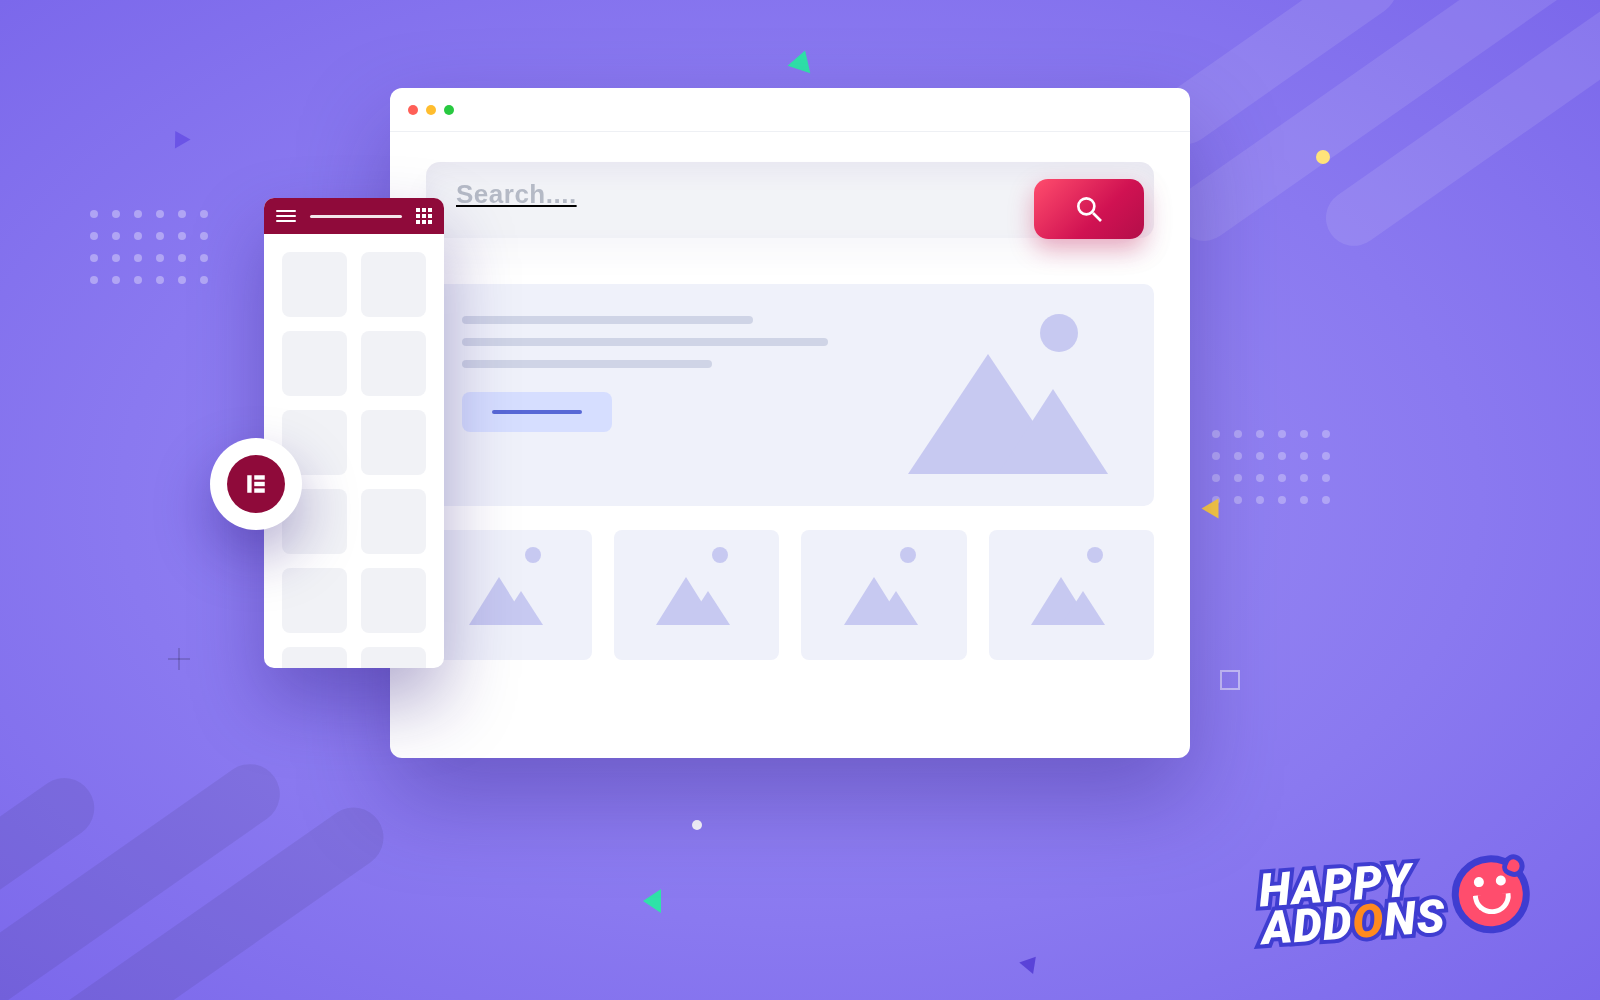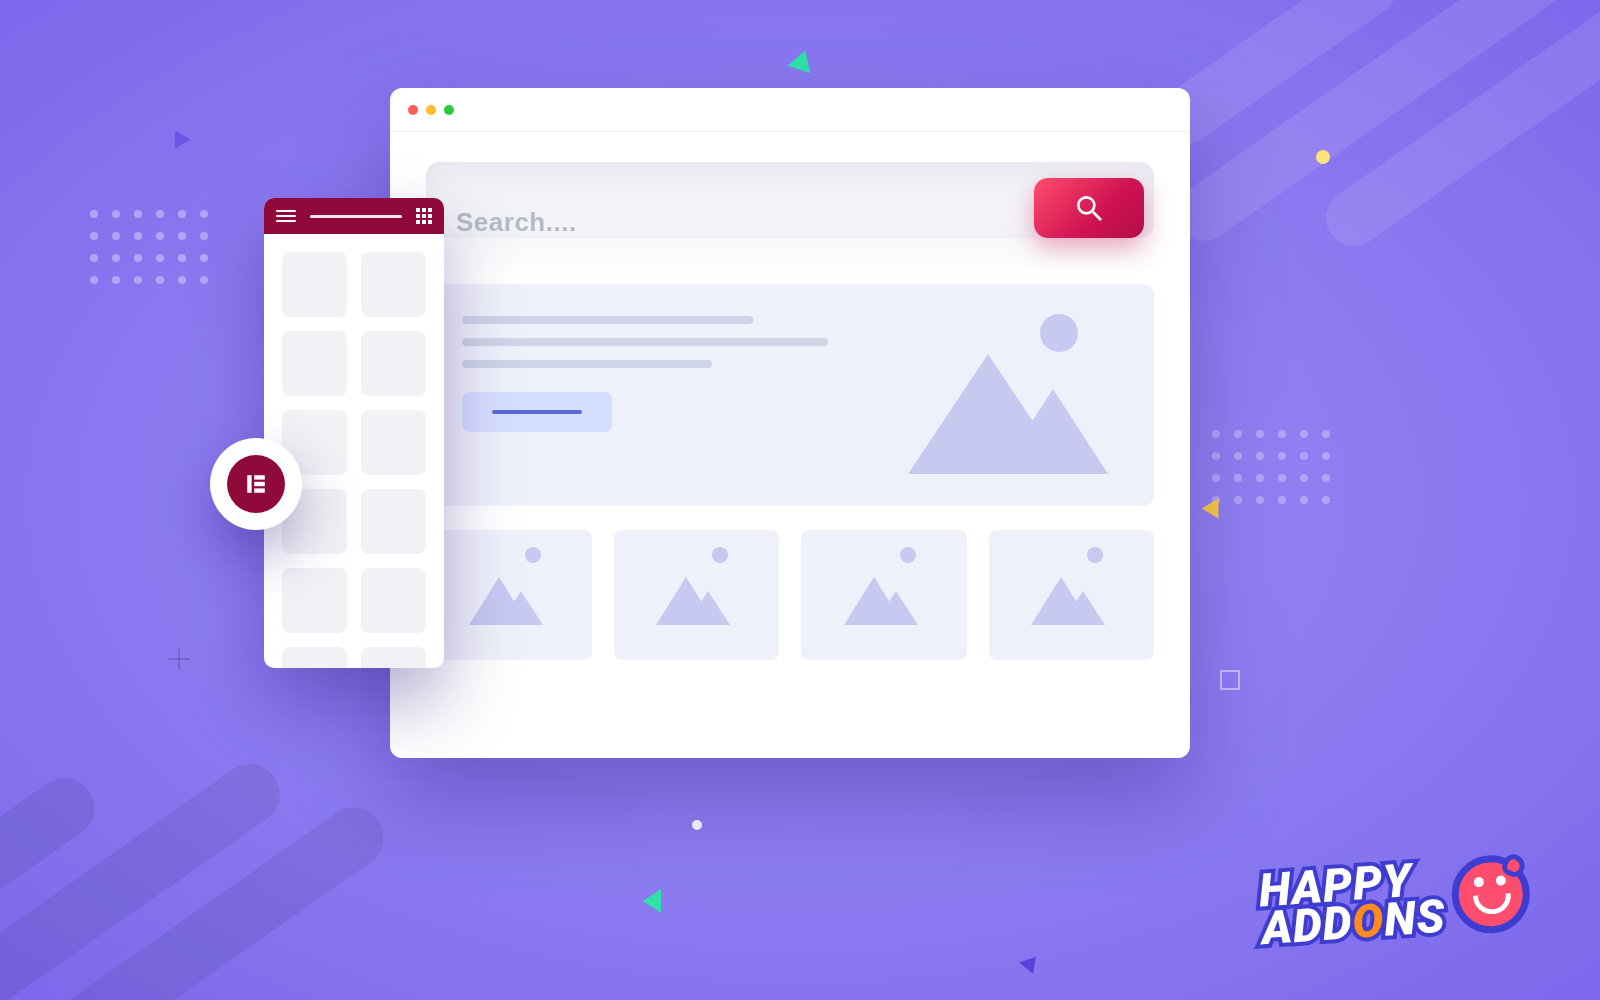--- a/index.html
+++ b/index.html
@@ -73,22 +73,23 @@
     height: 44px; border-bottom: 1px solid #eef0f4; display:flex; align-items:center; padding: 0 18px;
   }
   .traffic { display:flex; gap:8px; }
   .traffic span { width:10px; height:10px; border-radius:50%; display:block;}
   .tl-red{background:#ff5f57;} .tl-yellow{background:#ffbd2e;} .tl-green{background:#28c940;}
 
   .browser-body { padding: 30px 36px 0 36px; }
 
   .searchbar {
     background:#f2f3f7; border-radius: 14px; height: 76px;
-    display:flex; align-items:flex-end; padding: 17px 10px 0 30px;
+    display:flex; align-items:flex-start; padding: 17px 10px 0 30px;
     box-shadow: 0 10px 25px rgba(60,40,140,0.06) inset, 0 18px 30px rgba(60,40,140,0.04);
+    text-decoration: underline;
   }
   .searchbar input {
     flex:1; border:none; background:transparent; font-size: 26px; color:#9aa0ad; outline:none;
     font-weight:600; letter-spacing:.5px;
   }
   .searchbar input::placeholder { color:#b5bac6; }
   .search-btn {
     width: 110px; height: 60px; border-radius: 14px; border:none; cursor:pointer;
     background: linear-gradient(135deg,#ff4d6d 0%, #d01252 60%, #b30e49 100%);
     display:flex; align-items:center; justify-content:center;

